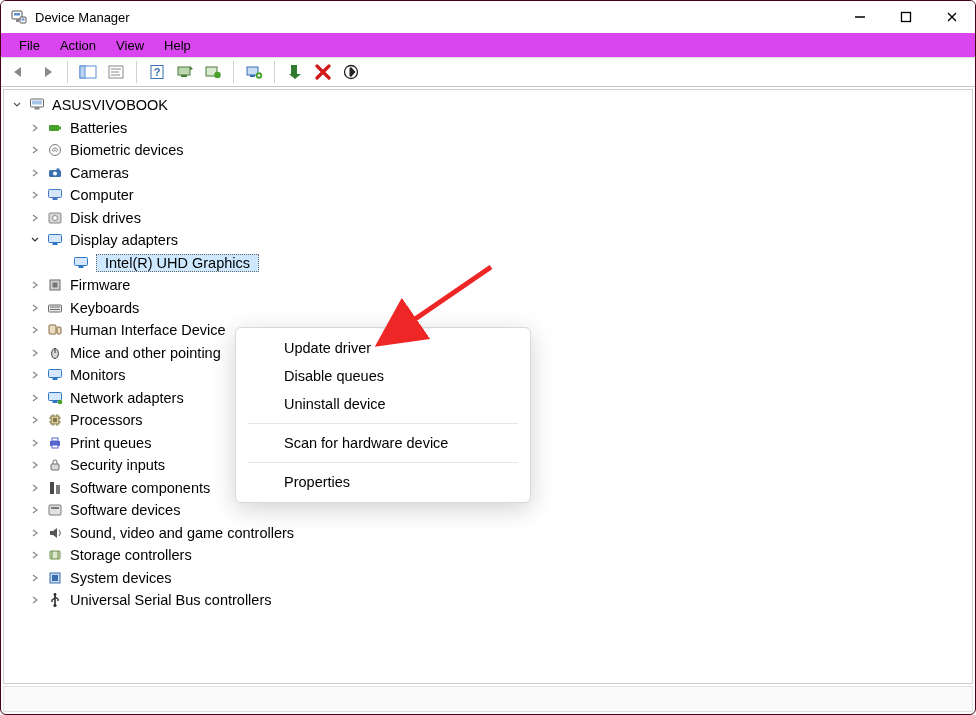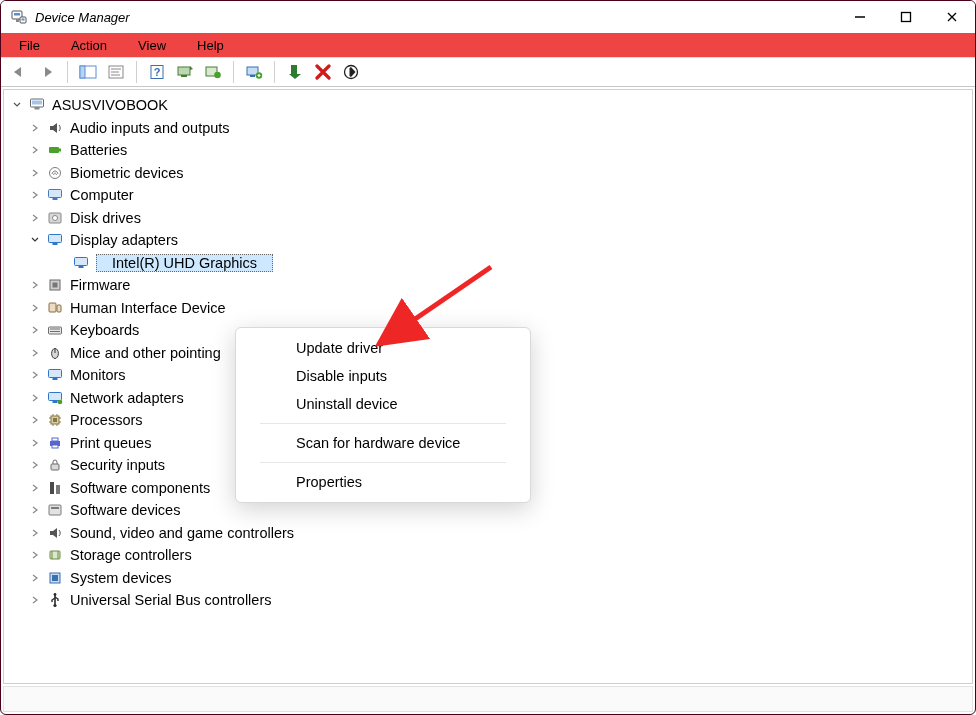--- a/index.html
+++ b/index.html
@@ -29,36 +29,36 @@
     align-items:center;
     padding:0 0 0 10px;
     background:#fff;
     user-select:none;
   }
   .titlebar .title-icon {
     width:16px;height:16px;
     display:inline-flex;align-items:center;justify-content:center;
     margin-right:8px;
   }
-  .titlebar .title-text { flex:0 0 auto; font-size:13px;font-style:italic; }
+  .titlebar .title-text { flex:0 0 auto; font-size:13px; }
   .titlebar .spacer { flex:1; }
   .win-btns { display:flex; }
   .win-btn {
     width:46px;height:32px;
     display:flex;align-items:center;justify-content:center;
     background:transparent;
   }
   
   .menubar {
     height:24px;
     display:flex;align-items:center;
     padding:0 8px;
     font-size:13px;
-    gap:11px;
-    background:#ef4444;
+    gap:0;
+    background:#d946ef;
   }
   .menubar .menu-item { padding:2px 10px; border-radius:3px; }
   
   .toolbar {
     height:30px;
     border-top:1px solid #e0e0e0;
     border-bottom:1px solid #c7c7c7;
     display:flex;align-items:center;
     padding:0 6px;
     gap:4px;
@@ -101,39 +101,39 @@
     display:inline-flex;align-items:center;justify-content:center;
     margin-right:6px;
     flex:0 0 18px;
   }
   .node .label { font-size:14.5px; }
   .indent1 { padding-left:22px; }
   .indent2 { padding-left:48px; }
   .selected .label {
     background:#cde8ff;
     border:1px dotted #666;
-    padding:0 15px;
+    padding:0 8px;
   }
   
   .statusbar {
     position:absolute;
     left:2px;right:2px;bottom:2px;height:26px;
     border:1px solid #e2e2e2;
     background:#fafafa;
   }
   
   .context-menu {
     position:absolute;
     left:234px; top:326px;
     width:296px;
     background:#fff;
     border:1px solid #d9d9d9;
     border-radius:6px;
     box-shadow:0 6px 24px rgba(0,0,0,.18);
-    padding:6px 16px;
+    padding:6px 4px;
     z-index:20;
   }
   .context-menu .cmi {
     padding:6px 44px;
     font-size:14.5px;
   }
   .context-menu .csep {
     height:1px; background:#e6e6e6; margin:5px 8px;
   }
   .context-menu .cmi.bold { font-weight:400; }
@@ -286,36 +286,20 @@
         <ul id="dev-list">
             <li>
               <div class="node indent1">
                 <span class="twisty">
                   <svg width="10" height="10" viewBox="0 0 10 10">
                     <path d="M3 2l4 3-4 3" fill="none" stroke="#888" stroke-width="1.2"></path>
                   </svg>
                 </span>
                 <span class="dev-icon">
                   <svg width="16" height="16" viewBox="0 0 16 16">
-                    <path d="M3 6h3l4-3v10l-4-3H3z" fill="#555555"></path>
-                    <path d="M12 5c1.6 1.6 1.6 4.4 0 6" stroke="#555555" fill="none"></path>
-                  </svg>
-                </span>
-                <span class="label">Audio inputs and outputs</span>
-              </div>
-            </li>
-            <li>
-              <div class="node indent1">
-                <span class="twisty">
-                  <svg width="10" height="10" viewBox="0 0 10 10">
-                    <path d="M3 2l4 3-4 3" fill="none" stroke="#888" stroke-width="1.2"></path>
-                  </svg>
-                </span>
-                <span class="dev-icon">
-                  <svg width="16" height="16" viewBox="0 0 16 16">
                     <rect x="2" y="5" width="10" height="6" rx="1" fill="#4aa02c"></rect>
                     <rect x="12" y="6.5" width="2" height="3" fill="#4aa02c"></rect>
                   </svg>
                 </span>
                 <span class="label">Batteries</span>
               </div>
             </li>
             <li>
               <div class="node indent1">
                 <span class="twisty">
@@ -324,20 +308,37 @@
                   </svg>
                 </span>
                 <span class="dev-icon">
                   <svg width="16" height="16" viewBox="0 0 16 16">
                     <circle cx="8" cy="8" r="5.5" fill="none" stroke="#7d7d7d"></circle>
                     <path d="M5 9c1-4 5-4 6 0" fill="none" stroke="#7d7d7d"></path>
                     <path d="M6.5 10c.5-2.5 2.5-2.5 3 0" fill="none" stroke="#7d7d7d"></path>
                   </svg>
                 </span>
                 <span class="label">Biometric devices</span>
+              </div>
+            </li>
+            <li>
+              <div class="node indent1">
+                <span class="twisty">
+                  <svg width="10" height="10" viewBox="0 0 10 10">
+                    <path d="M3 2l4 3-4 3" fill="none" stroke="#888" stroke-width="1.2"></path>
+                  </svg>
+                </span>
+                <span class="dev-icon">
+                  <svg width="16" height="16" viewBox="0 0 16 16">
+                    <rect x="2" y="5" width="12" height="7" rx="1.5" fill="#3a6fb0"></rect>
+                    <circle cx="8" cy="8.5" r="2" fill="#fff"></circle>
+                    <rect x="9.5" y="3.5" width="3" height="2" fill="#3a6fb0"></rect>
+                  </svg>
+                </span>
+                <span class="label">Cameras</span>
               </div>
             </li>
             <li>
               <div class="node indent1">
                 <span class="twisty">
                   <svg width="10" height="10" viewBox="0 0 10 10">
                     <path d="M3 2l4 3-4 3" fill="none" stroke="#888" stroke-width="1.2"></path>
                   </svg>
                 </span>
                 <span class="dev-icon">
@@ -413,42 +414,42 @@
             </li>
             <li>
               <div class="node indent1">
                 <span class="twisty">
                   <svg width="10" height="10" viewBox="0 0 10 10">
                     <path d="M3 2l4 3-4 3" fill="none" stroke="#888" stroke-width="1.2"></path>
                   </svg>
                 </span>
                 <span class="dev-icon">
                   <svg width="16" height="16" viewBox="0 0 16 16">
-                    <rect x="2" y="3" width="7" height="9" rx="1" fill="#e9ddc4" stroke="#8a6c43"></rect>
-                    <rect x="10" y="5" width="4" height="7" rx="1" fill="#e9ddc4" stroke="#8a6c43"></rect>
-                  </svg>
-                </span>
-                <span class="label">Human Interface Device</span>
-              </div>
-            </li>
-            <li>
-              <div class="node indent1">
-                <span class="twisty">
-                  <svg width="10" height="10" viewBox="0 0 10 10">
-                    <path d="M3 2l4 3-4 3" fill="none" stroke="#888" stroke-width="1.2"></path>
-                  </svg>
-                </span>
-                <span class="dev-icon">
-                  <svg width="16" height="16" viewBox="0 0 16 16">
                     <rect x="1.5" y="5" width="13" height="7" rx="1" fill="#e9e9e9" stroke="#6d6d6d"></rect>
                     <line x1="3" y1="7" x2="13" y2="7" stroke="#6d6d6d"></line>
                     <line x1="3" y1="9.5" x2="13" y2="9.5" stroke="#6d6d6d"></line>
                   </svg>
                 </span>
                 <span class="label">Keyboards</span>
+              </div>
+            </li>
+            <li>
+              <div class="node indent1">
+                <span class="twisty">
+                  <svg width="10" height="10" viewBox="0 0 10 10">
+                    <path d="M3 2l4 3-4 3" fill="none" stroke="#888" stroke-width="1.2"></path>
+                  </svg>
+                </span>
+                <span class="dev-icon">
+                  <svg width="16" height="16" viewBox="0 0 16 16">
+                    <rect x="2" y="3" width="7" height="9" rx="1" fill="#e9ddc4" stroke="#8a6c43"></rect>
+                    <rect x="10" y="5" width="4" height="7" rx="1" fill="#e9ddc4" stroke="#8a6c43"></rect>
+                  </svg>
+                </span>
+                <span class="label">Human Interface Device</span>
               </div>
             </li>
             <li>
               <div class="node indent1">
                 <span class="twisty">
                   <svg width="10" height="10" viewBox="0 0 10 10">
                     <path d="M3 2l4 3-4 3" fill="none" stroke="#888" stroke-width="1.2"></path>
                   </svg>
                 </span>
                 <span class="dev-icon">
@@ -644,21 +645,21 @@
             </li>
           </ul>
       </li>
     </ul>
   </div>
 
   <div class="statusbar"></div>
 
   <div class="context-menu">
     <div class="cmi">Update driver</div>
-    <div class="cmi">Disable inputs</div>
+    <div class="cmi">Disable queues</div>
     <div class="cmi">Uninstall device</div>
     <div class="csep"></div>
     <div class="cmi">Scan for hardware device</div>
     <div class="csep"></div>
     <div class="cmi bold">Properties</div>
   </div>
 
   <svg class="arrow-anno" viewBox="0 0 130 90">
     <defs>
       <marker id="ah" markerWidth="10" markerHeight="10" refX="8" refY="5" orient="auto">

